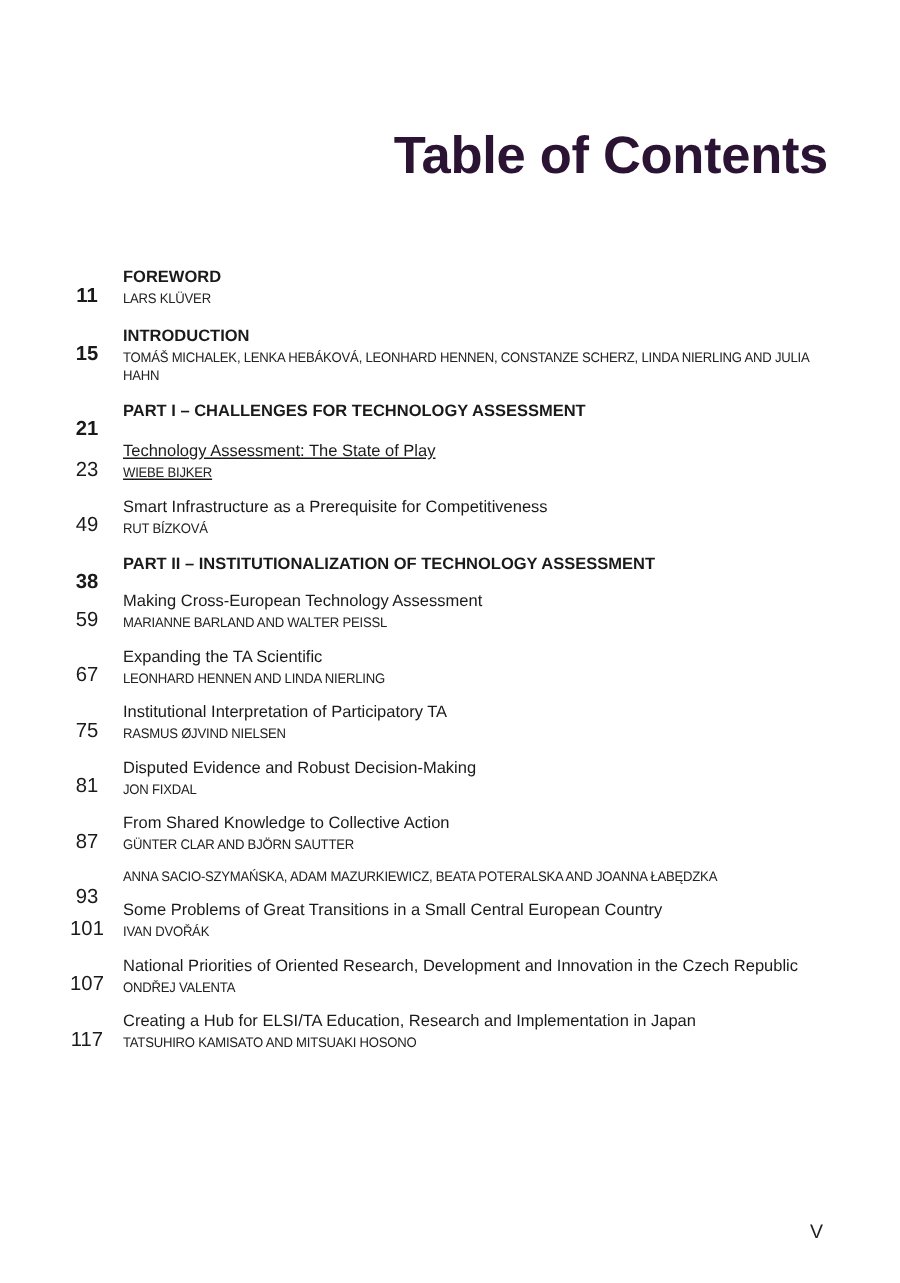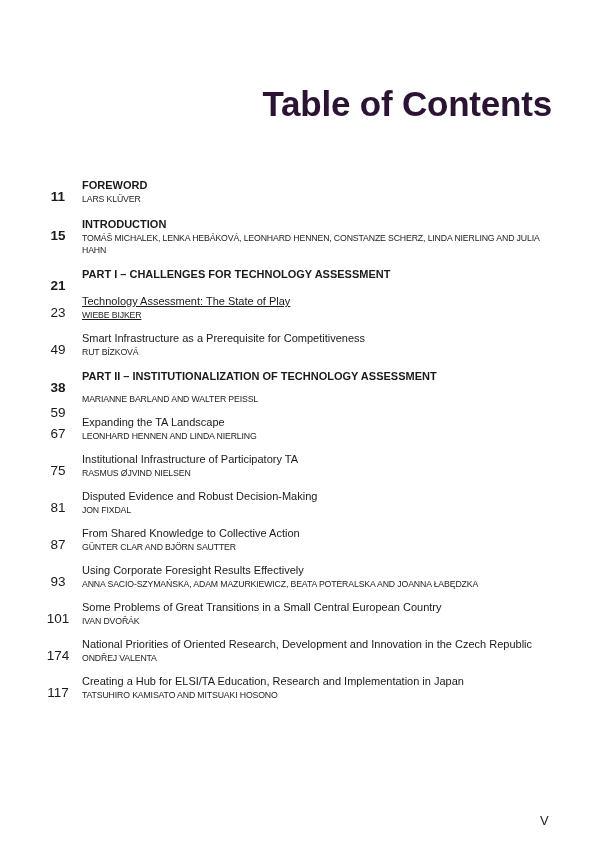--- a/index.html
+++ b/index.html
@@ -57,54 +57,54 @@
       <div class="num">49</div>
       <div class="etitle">Smart Infrastructure as a Prerequisite for Competitiveness</div>
       <div class="authors">RUT BÍZKOVÁ</div>
     </div>
     <div class="entry" style="margin-top: 10px;">
       <div class="num bold">38</div>
       <div class="etitle bold">PART II – INSTITUTIONALIZATION OF TECHNOLOGY ASSESSMENT</div>
     </div>
     <div class="entry" style="margin-top: 9px;">
       <div class="num">59</div>
+      <div class="etitle">Making Cross-European Technology Assessment</div>
       <div class="authors">MARIANNE BARLAND AND WALTER PEISSL</div>
     </div>
     <div class="entry" style="margin-top: 9px;">
       <div class="num">67</div>
-      <div class="etitle">Expanding the TA Landscape</div>
+      <div class="etitle">Expanding the TA Scientific</div>
       <div class="authors">LEONHARD HENNEN AND LINDA NIERLING</div>
     </div>
     <div class="entry" style="margin-top: 9px;">
       <div class="num">75</div>
-      <div class="etitle">Institutional Infrastructure of Participatory TA</div>
+      <div class="etitle">Institutional Interpretation of Participatory TA</div>
       <div class="authors">RASMUS ØJVIND NIELSEN</div>
     </div>
     <div class="entry" style="margin-top: 9px;">
       <div class="num">81</div>
       <div class="etitle">Disputed Evidence and Robust Decision-Making</div>
       <div class="authors">JON FIXDAL</div>
     </div>
     <div class="entry" style="margin-top: 9px;">
       <div class="num">87</div>
       <div class="etitle">From Shared Knowledge to Collective Action</div>
       <div class="authors">GÜNTER CLAR AND BJÖRN SAUTTER</div>
     </div>
     <div class="entry" style="margin-top: 9px;">
       <div class="num">93</div>
-      <div class="etitle">Using Corporate Foresight Results Effectively</div>
       <div class="authors">ANNA SACIO-SZYMAŃSKA, ADAM MAZURKIEWICZ, BEATA POTERALSKA AND JOANNA ŁABĘDZKA</div>
     </div>
     <div class="entry" style="margin-top: 9px;">
       <div class="num">101</div>
       <div class="etitle">Some Problems of Great Transitions in a Small Central European Country</div>
       <div class="authors">IVAN DVOŘÁK</div>
     </div>
     <div class="entry" style="margin-top: 9px;">
-      <div class="num">174</div>
+      <div class="num">107</div>
       <div class="etitle">National Priorities of Oriented Research, Development and Innovation in the Czech Republic</div>
       <div class="authors">ONDŘEJ VALENTA</div>
     </div>
     <div class="entry" style="margin-top: 9px;">
       <div class="num">117</div>
       <div class="etitle">Creating a Hub for ELSI/TA Education, Research and Implementation in Japan</div>
       <div class="authors">TATSUHIRO KAMISATO AND MITSUAKI HOSONO</div>
     </div>
   </div>
 

